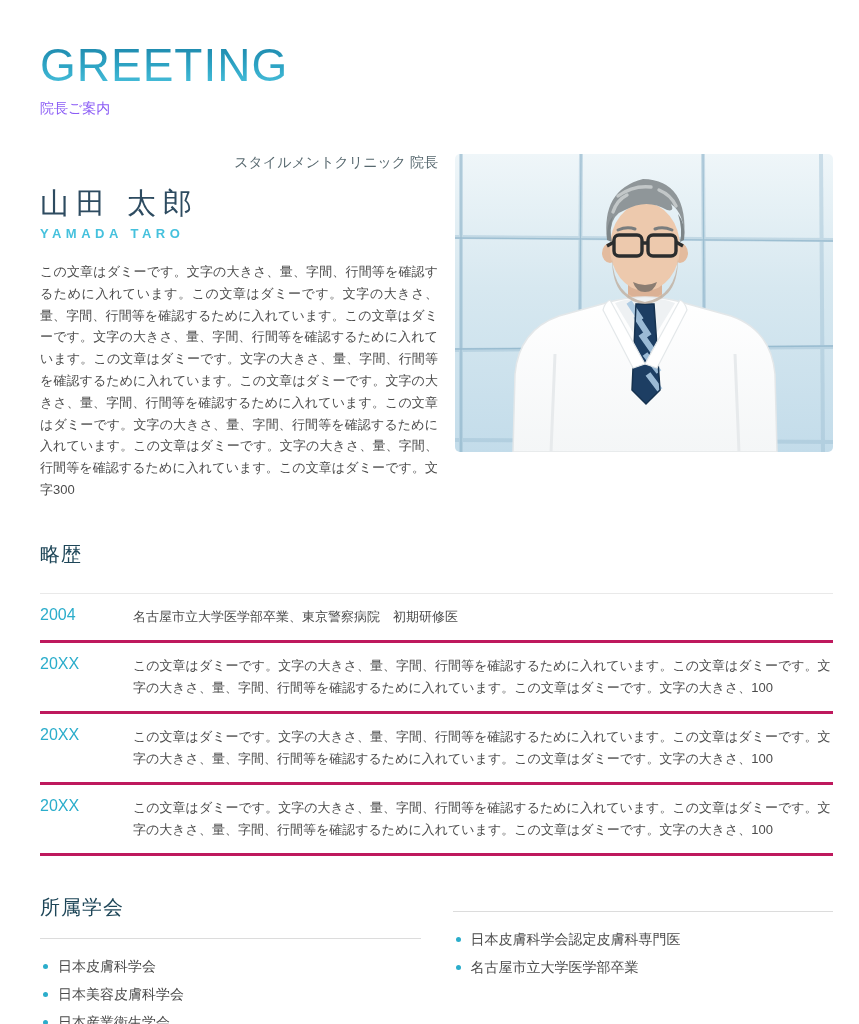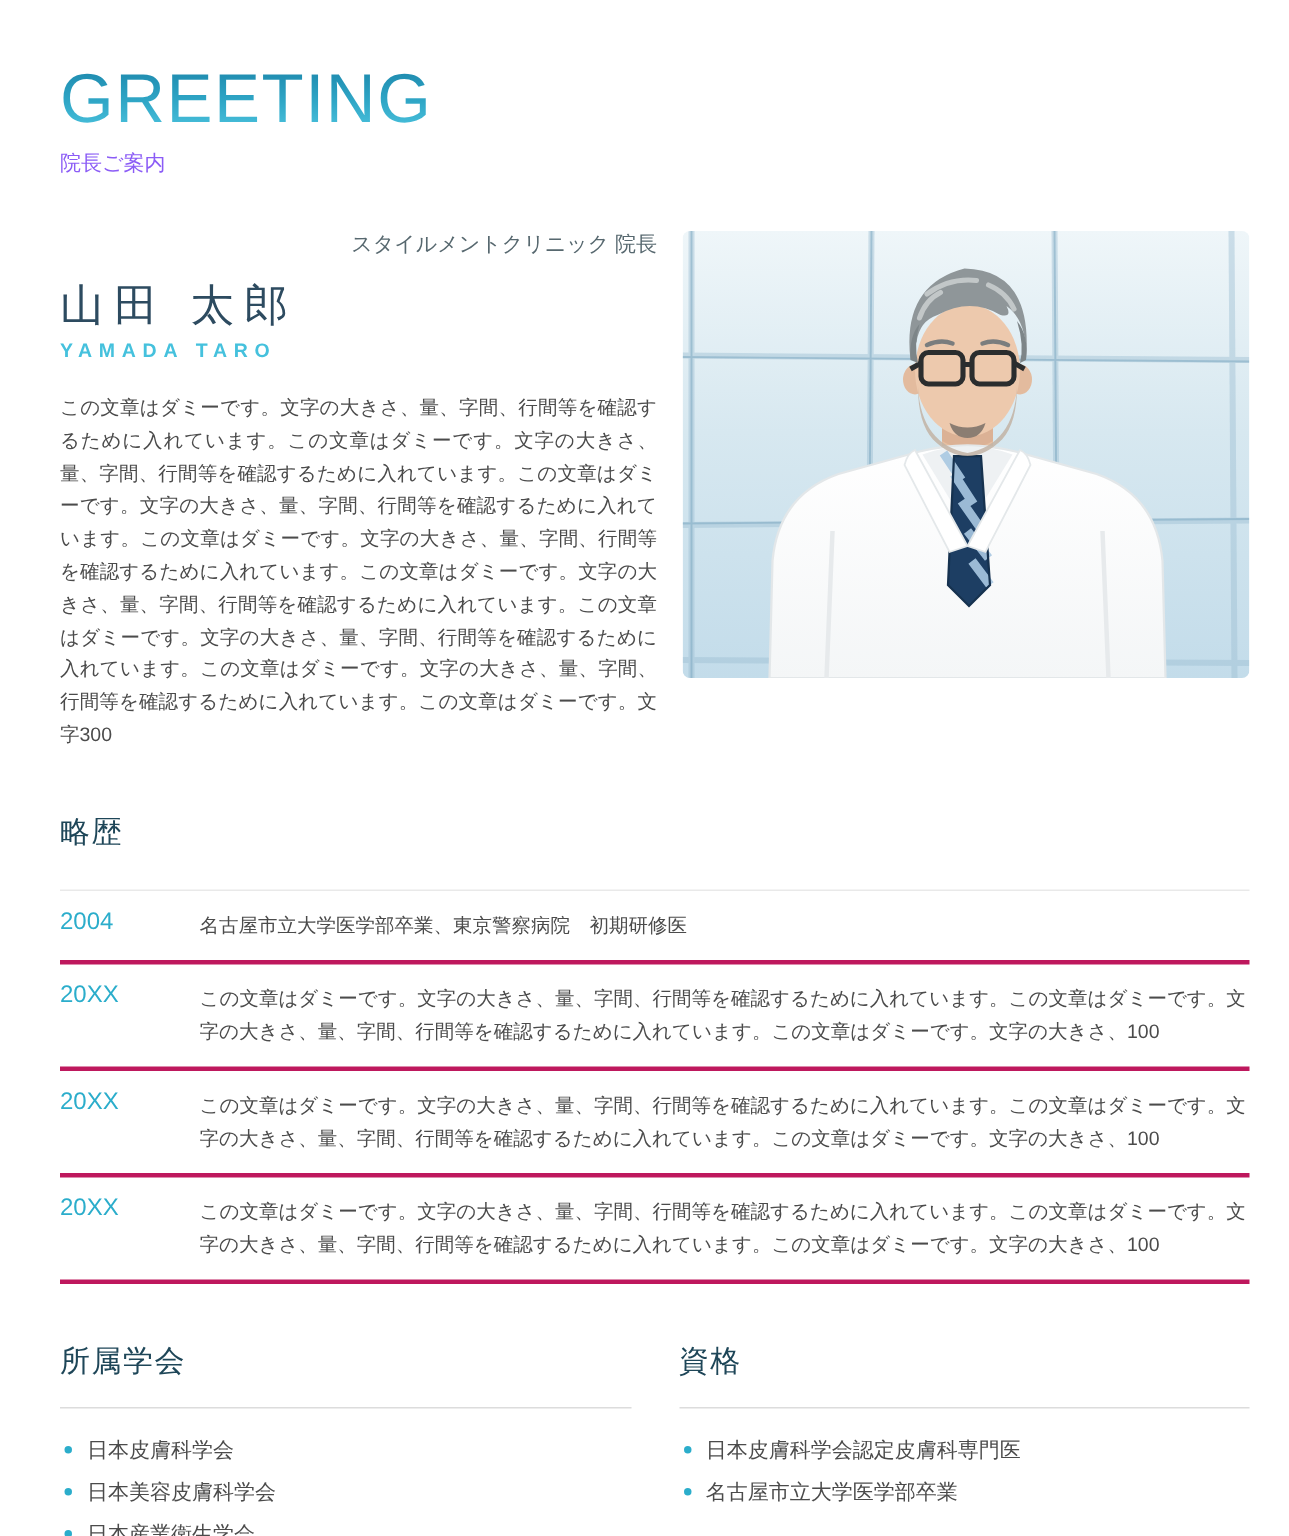--- a/index.html
+++ b/index.html
@@ -172,21 +172,20 @@
         <ul class="bullet-list">
 
             <li>日本皮膚科学会</li>
 
             <li>日本美容皮膚科学会</li>
 
             <li>日本産業衛生学会</li>
           </ul>
       </div>
       <div class="col">
-        <h3 class="section-heading">資格</h3>
         <hr class="col-divider">
         <ul class="bullet-list">
 
             <li>日本皮膚科学会認定皮膚科専門医</li>
 
             <li>名古屋市立大学医学部卒業</li>
           </ul>
       </div>
     </section>
 

